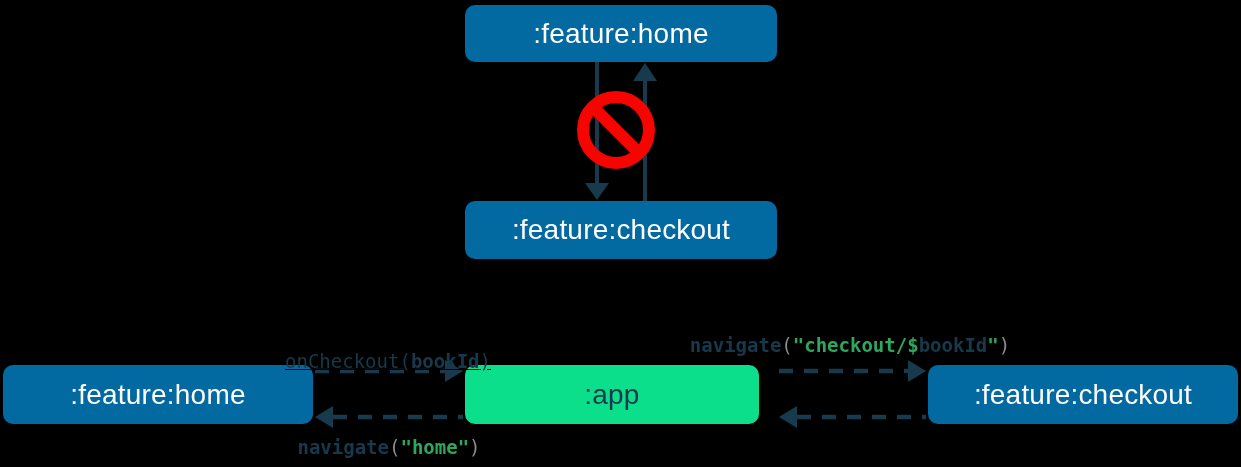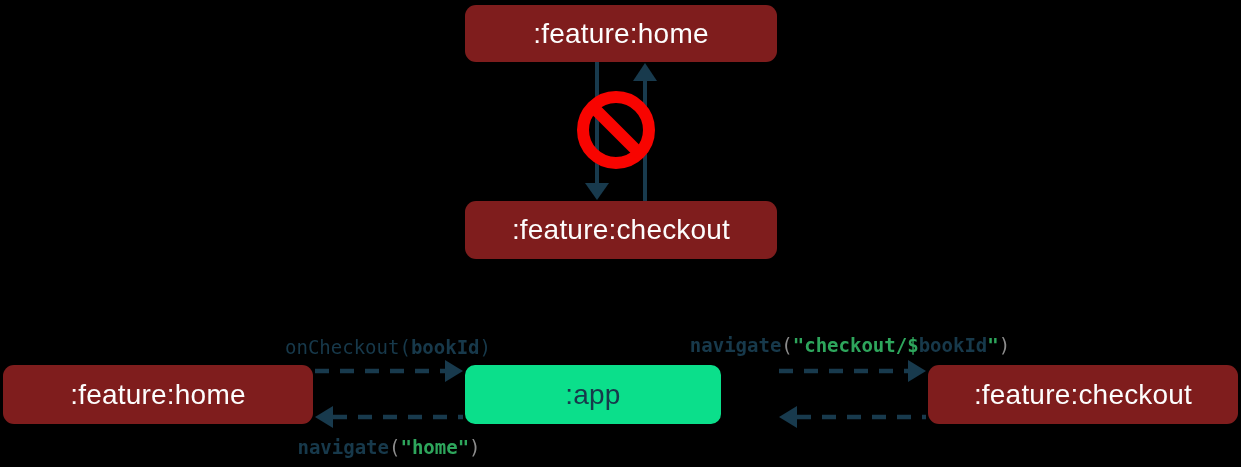--- a/index.html
+++ b/index.html
@@ -12,36 +12,36 @@
   }
   #arrow-layer{position:absolute;left:0;top:0;width:1241px;height:467px;}
   .module-box{
     position:absolute;
     box-sizing:border-box;
     border-radius:10px;
     display:flex;align-items:center;justify-content:center;
     font-size:28px;
     letter-spacing:0.2px;
   }
-  .box-salmon{background:#7f1d1d;color:#FDFDFD;border-radius:11px;}
+  .box-salmon{background:#0369a1;color:#FDFDFD;}
   .box-green{background:#0BDF8B;color:#17394B;}
   .top-home{left:465px;top:5px;width:312px;height:57px;}
   .top-checkout{left:465px;top:201px;width:312px;height:58px;}
   .bot-home{left:3px;top:365px;width:310px;height:59px;}
-  .bot-app{left:465px;top:365px;width:256px;height:59px;}
+  .bot-app{left:465px;top:365px;width:294px;height:59px;}
   .bot-checkout{left:928px;top:365px;width:310px;height:59px;}
   .code{
     position:absolute;
     font-family:"DejaVu Sans Mono","Liberation Mono",monospace;
     font-size:19px;
     white-space:nowrap;
     transform:translateX(-50%);
     line-height:26px;
   }
-  .lbl-on-checkout{left:388px;top:334px;}
+  .lbl-on-checkout{left:388px;top:348px;text-decoration:underline;}
   .lbl-navigate-checkout{left:850px;top:332px;}
   .lbl-navigate-home{left:389px;top:434px;}
   .lbl-on-payment{left:851px;top:434px;}
   .c-navy{color:#17394B;}
   .c-gray{color:#8C8C8C;}
   .c-green{color:#2EA65C;}
   .b{font-weight:bold;}
 </style>
 </head>
 <body>

